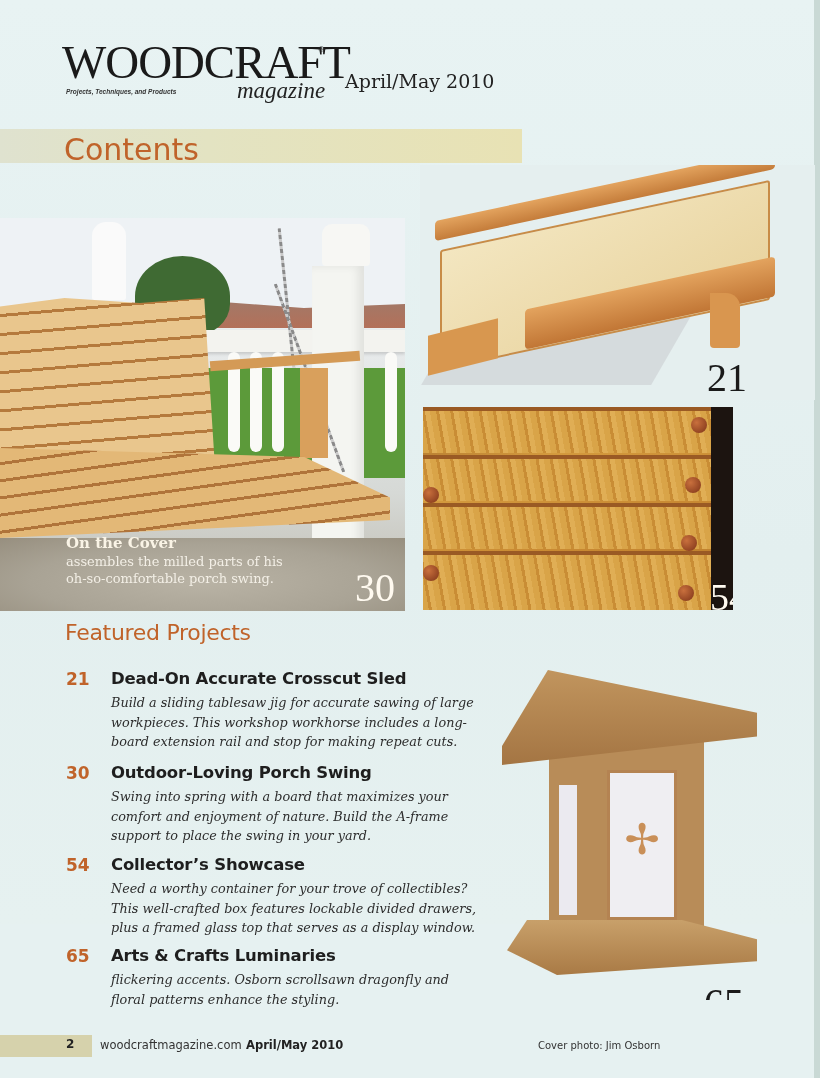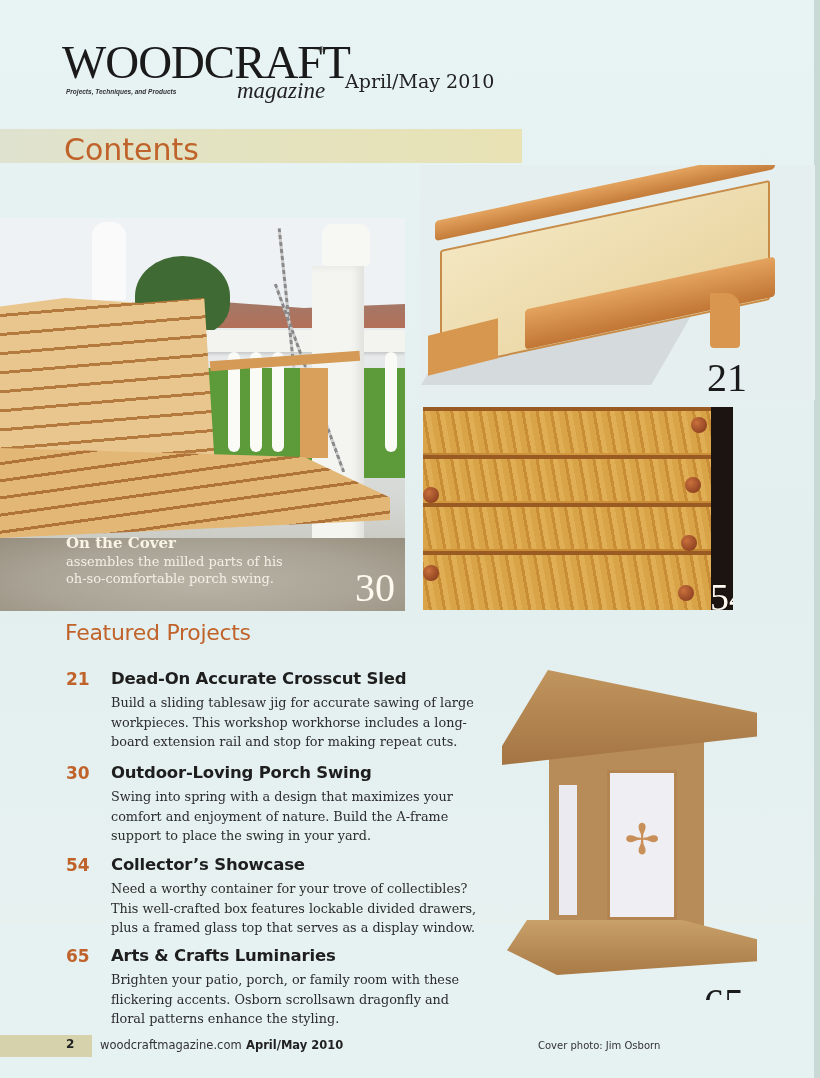--- a/index.html
+++ b/index.html
@@ -91,21 +91,21 @@
       background: linear-gradient(180deg, #c8a06a, #a97a45); clip-path: polygon(8% 0, 70% 0, 100% 35%, 100% 75%, 20% 100%, 0 55%); }
     .photo-lantern .photo-num { left: 207px; top: 333px; color: #1a1a1a; }
 
     
     .featured-title { position: absolute; left: 65px; top: 620px; font-family: "DejaVu Sans", sans-serif;
       font-weight: normal; font-size: 22px; color: #c0632a; letter-spacing: -0.3px; }
     .project { position: absolute; left: 66px; width: 420px; }
     .proj-num { position: absolute; left: 0; top: 0; font-family: "DejaVu Sans", sans-serif; font-weight: bold; font-size: 17px; color: #c0632a; }
     .proj-title { position: absolute; left: 45px; top: 0; font-family: "DejaVu Sans", sans-serif; font-weight: bold; font-size: 16.5px; color: #1e1e1e; white-space: nowrap; letter-spacing: -0.2px; }
     .proj-desc { position: absolute; left: 45px; top: 24px; width: 370px; font-family: "DejaVu Serif", serif; font-size: 12.8px; line-height: 19.5px; color: #2c2c2c; }
-    .proj-desc span { display: block; white-space: nowrap; }
+    .proj-desc span { display: block; white-space: nowrap; font-style: italic; }
 
     
     .footer-band { position: absolute; left: 0; top: 1035px; width: 92px; height: 22px; background: #d6d2ac; }
     .footer-page { position: absolute; left: 66px; top: 1037px; font-family: "DejaVu Sans", sans-serif; font-weight: bold; font-size: 12px; color: #222; }
     .footer-site { position: absolute; left: 100px; top: 1038px; font-family: "DejaVu Sans", sans-serif; font-size: 11.5px; color: #333; }
     .footer-date { position: absolute; left: 246px; top: 1038px; font-family: "DejaVu Sans", sans-serif; font-weight: bold; font-size: 11.5px; color: #222; }
     .footer-credit { position: absolute; left: 538px; top: 1040px; font-family: "DejaVu Sans", sans-serif; font-size: 10px; color: #333; }
   </style>
 </head>
 <body>
@@ -196,41 +196,40 @@
       <span>Build a sliding tablesaw jig for accurate sawing of large</span>
       <span>workpieces. This workshop workhorse includes a long-</span>
       <span>board extension rail and stop for making repeat cuts.</span>
     </div>
   </div>
 
   <div class="project" style="top:763px">
     <div class="proj-num">30</div>
     <div class="proj-title">Outdoor-Loving Porch Swing</div>
     <div class="proj-desc">
-      <span>Swing into spring with a design that maximizes your</span>
+      <span>Swing into spring with a board that maximizes your</span>
       <span>comfort and enjoyment of nature. Build the A-frame</span>
       <span>support to place the swing in your yard.</span>
     </div>
   </div>
 
   <div class="project" style="top:855px">
     <div class="proj-num">54</div>
     <div class="proj-title">Collector’s Showcase</div>
     <div class="proj-desc">
       <span>Need a worthy container for your trove of collectibles?</span>
       <span>This well-crafted box features lockable divided drawers,</span>
       <span>plus a framed glass top that serves as a display window.</span>
     </div>
   </div>
 
   <div class="project" style="top:946px">
     <div class="proj-num">65</div>
     <div class="proj-title">Arts &amp; Crafts Luminaries</div>
     <div class="proj-desc">
-      <span>Brighten your patio, porch, or family room with these</span>
       <span>flickering accents. Osborn scrollsawn dragonfly and</span>
       <span>floral patterns enhance the styling.</span>
     </div>
   </div>
 
   <div class="footer-band"></div>
   <div class="footer-page">2</div>
   <div class="footer-site">woodcraftmagazine.com</div>
   <div class="footer-date">April/May 2010</div>
   <div class="footer-credit">Cover photo: Jim Osborn</div>

